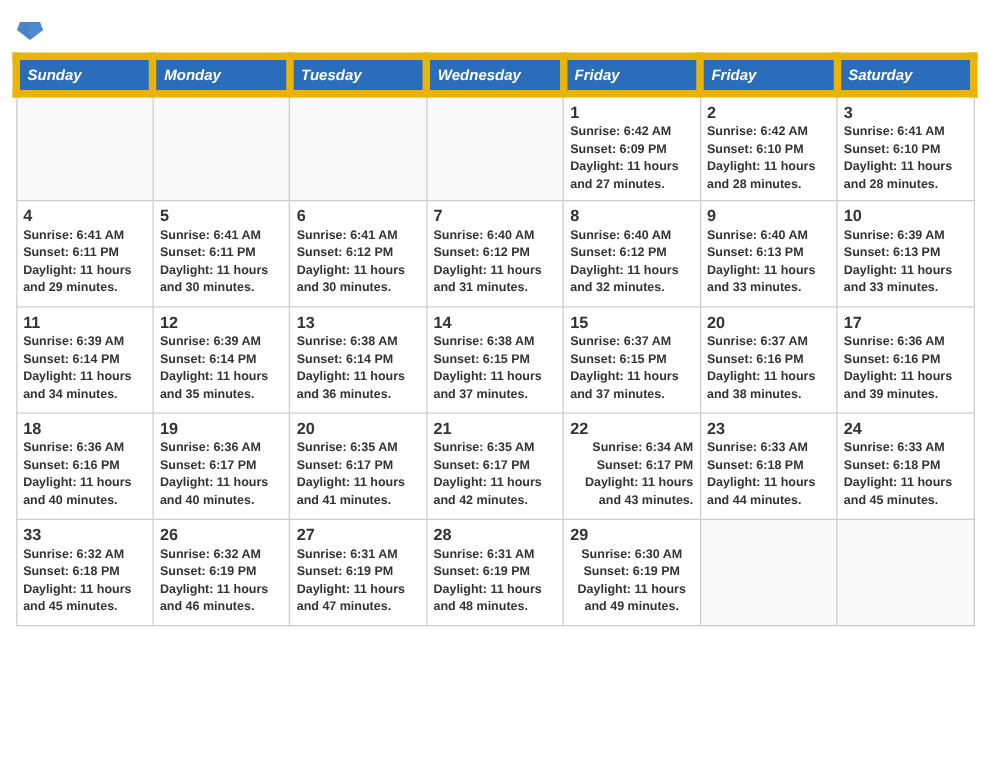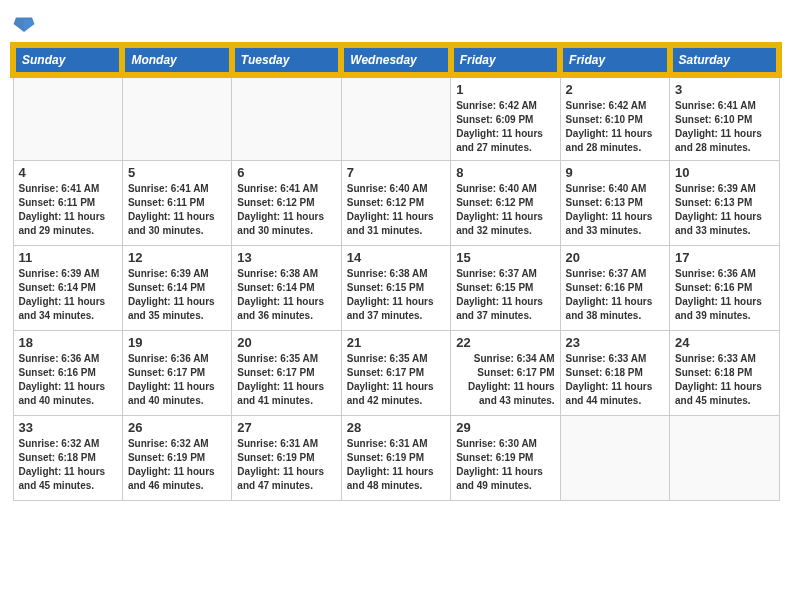--- a/index.html
+++ b/index.html
@@ -304,21 +304,21 @@
 Daylight: 11 hours and 47 minutes.</div>
         </td>
         <td>
           <span class="day-num">28</span>
           <div class="day-info" style="white-space: pre-line;">Sunrise: 6:31 AM
 Sunset: 6:19 PM
 Daylight: 11 hours and 48 minutes.</div>
         </td>
         <td>
           <span class="day-num">29</span>
-          <div class="day-info" style="white-space: pre-line;">Sunrise: 6:30 AM
+          <div class="day-info" style="white-space: pre-line; text-align: center;">Sunrise: 6:30 AM
 Sunset: 6:19 PM
 Daylight: 11 hours and 49 minutes.</div>
         </td>
         <td class="empty"></td>
         <td class="empty"></td>
       </tr>
     </tbody>
 </table>
 
 </body></html>

